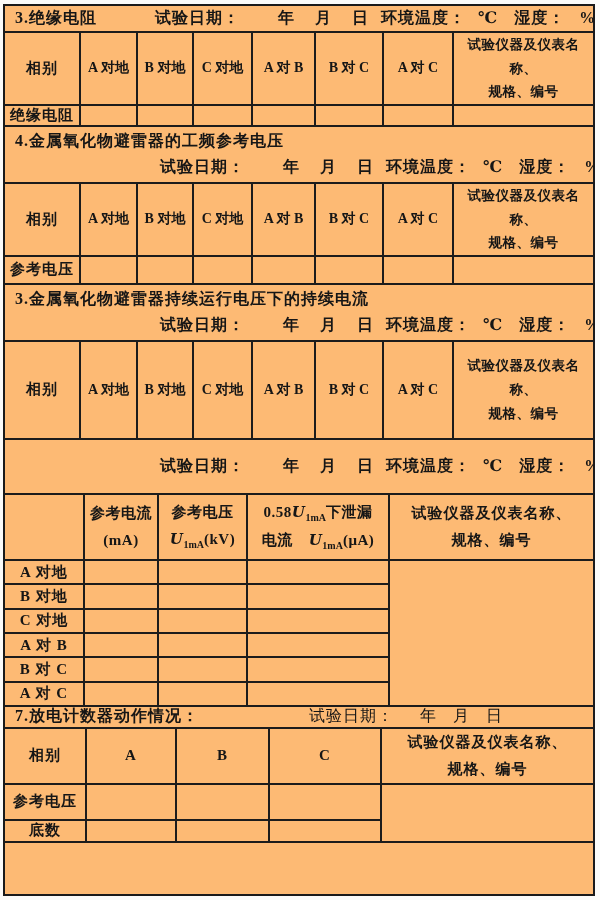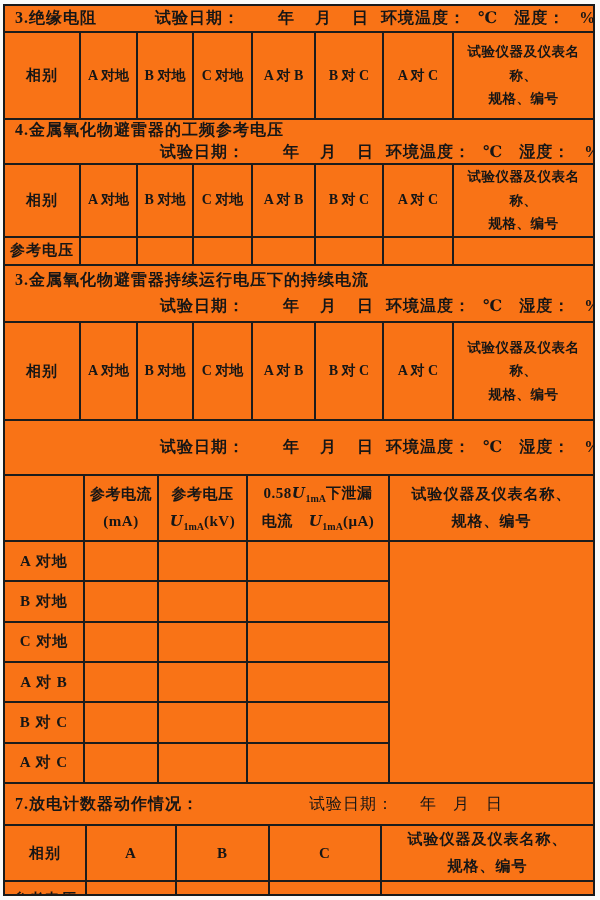--- a/index.html
+++ b/index.html
@@ -8,34 +8,34 @@
     background:#fbfbf9;
     font-family:"Liberation Serif","DejaVu Serif",serif;
     color:#161616;
     -webkit-font-smoothing:antialiased;
   }
   .sheet {
     position:absolute; left:3px; top:4px;
     width:592px; height:892px;
     border:2px solid #1a1a1a;
     box-sizing:border-box;
-    background:#f97316;
+    background:#fdba74;
     display:flex; flex-direction:column;
     overflow:hidden;
   }
   
   .tblock { box-sizing:border-box; font-weight:bold; font-size:16px; letter-spacing:1px; flex:none; }
   .tblock.one { display:flex; align-items:center; }
   .tblock.two { display:flex; flex-direction:column; justify-content:space-evenly; }
   .sec-title { padding-left:10px; white-space:nowrap; }
   .t3 { height:25px; }
-  .t4 { height:43px; }
+  .t4 { height:55px; }
   .t5 { height:55px; }
   .t6 { height:53px; }
-  .t7 { height:40px; display:flex; align-items:center; }
+  .t7 { height:20px; display:flex; align-items:center; }
 
   
   .dateline { white-space:nowrap; font-weight:bold; font-size:16px; letter-spacing:1px; padding-left:155px; }
   .tblock.one .dateline { padding-left:58px; }
   .dl-y  { margin-left:38px; }
   .dl-m  { margin-left:20px; }
   .dl-d  { margin-left:20px; }
   .dl-t  { margin-left:12px; }
   .dl-tu { margin-left:12px; }
   .dl-h  { margin-left:16px; }
@@ -52,21 +52,21 @@
     font-weight:bold; font-size:15px;
     text-align:center; vertical-align:middle;
     padding:0; letter-spacing:1px;
     overflow:hidden;
   }
   tr > *:first-child { border-left:none; }
   tr > *:last-child  { border-right:none; }
   .tb3 { height:89px; }  .tb3 .r-head { height:56px; }
   .tb4 { height:103px; } .tb4 .r-head { height:63px; }
   .tb5 { height:100px; } .tb5 .r-head { height:62px; }
-  .tb6 { height:310px; } .tb6 .r-head { height:66px; }
+  .tb6 { height:214px; } .tb6 .r-head { height:66px; }
   .tb7 { height:116px; } .tb7 .r-head { height:52px; } .tb7 .r-d1 { height:36px; }
   .inst { font-size:13.5px; letter-spacing:0.5px; line-height:1.75; }
   .inst-wide { font-size:15px; letter-spacing:1px; line-height:1.8; }
   .ph-cell { font-size:14px; letter-spacing:0; }
   .s6h { line-height:1.8; letter-spacing:0.5px; }
   .usym { font-style:italic; font-family:"DejaVu Serif",serif; font-weight:bold; }
   sub.mA { font-size:10px; letter-spacing:0; vertical-align:-4px; font-weight:bold; }
   .lbl-cur { margin-right:16px; }
   .blank { background:transparent; }
 </style>
@@ -100,20 +100,30 @@
       <td class="ph-cell">B 对地</td>
       <td class="ph-cell">C 对地</td>
       <td class="ph-cell">A 对 B</td>
       <td class="ph-cell">B 对 C</td>
       <td class="ph-cell">A 对 C</td>
       <td class="inst">
         <div>试验仪器及仪表名称、</div>
         <div>规格、编号</div>
       </td>
     </tr>
+    <tr>
+      <td>绝缘电阻</td>
+      <td class="blank"></td>
+      <td class="blank"></td>
+      <td class="blank"></td>
+      <td class="blank"></td>
+      <td class="blank"></td>
+      <td class="blank"></td>
+      <td class="blank"></td>
+    </tr>
   </tbody>
     </table>
 
   <div class="tblock two t4">
     <div class="sec-title">4.金属氧化物避雷器的工频参考电压</div>
     <div class="dateline">
       <span>试验日期：</span><span class="dl-y">年</span><span class="dl-m">月</span><span class="dl-d">日</span><span class="dl-t">环境温度：</span><span class="dl-tu">℃</span><span class="dl-h">湿度：</span><span class="dl-hu">%</span>
     </div>
   </div>
 

